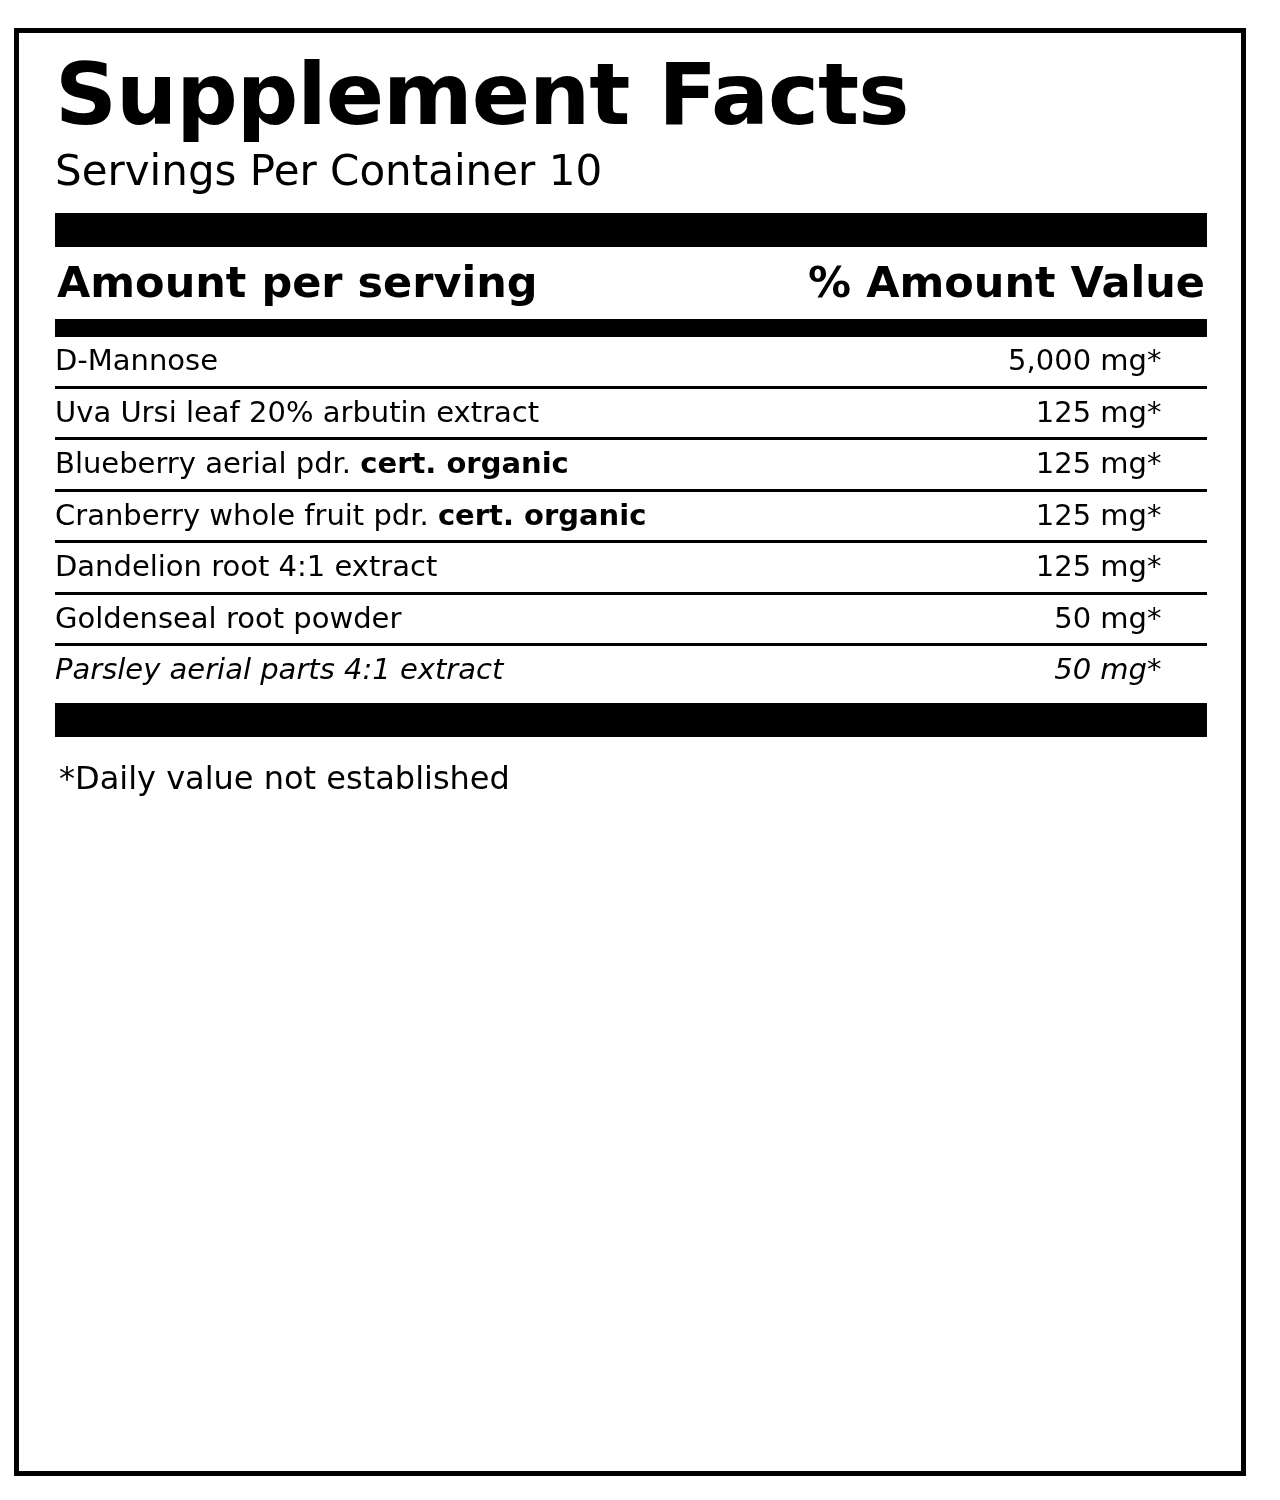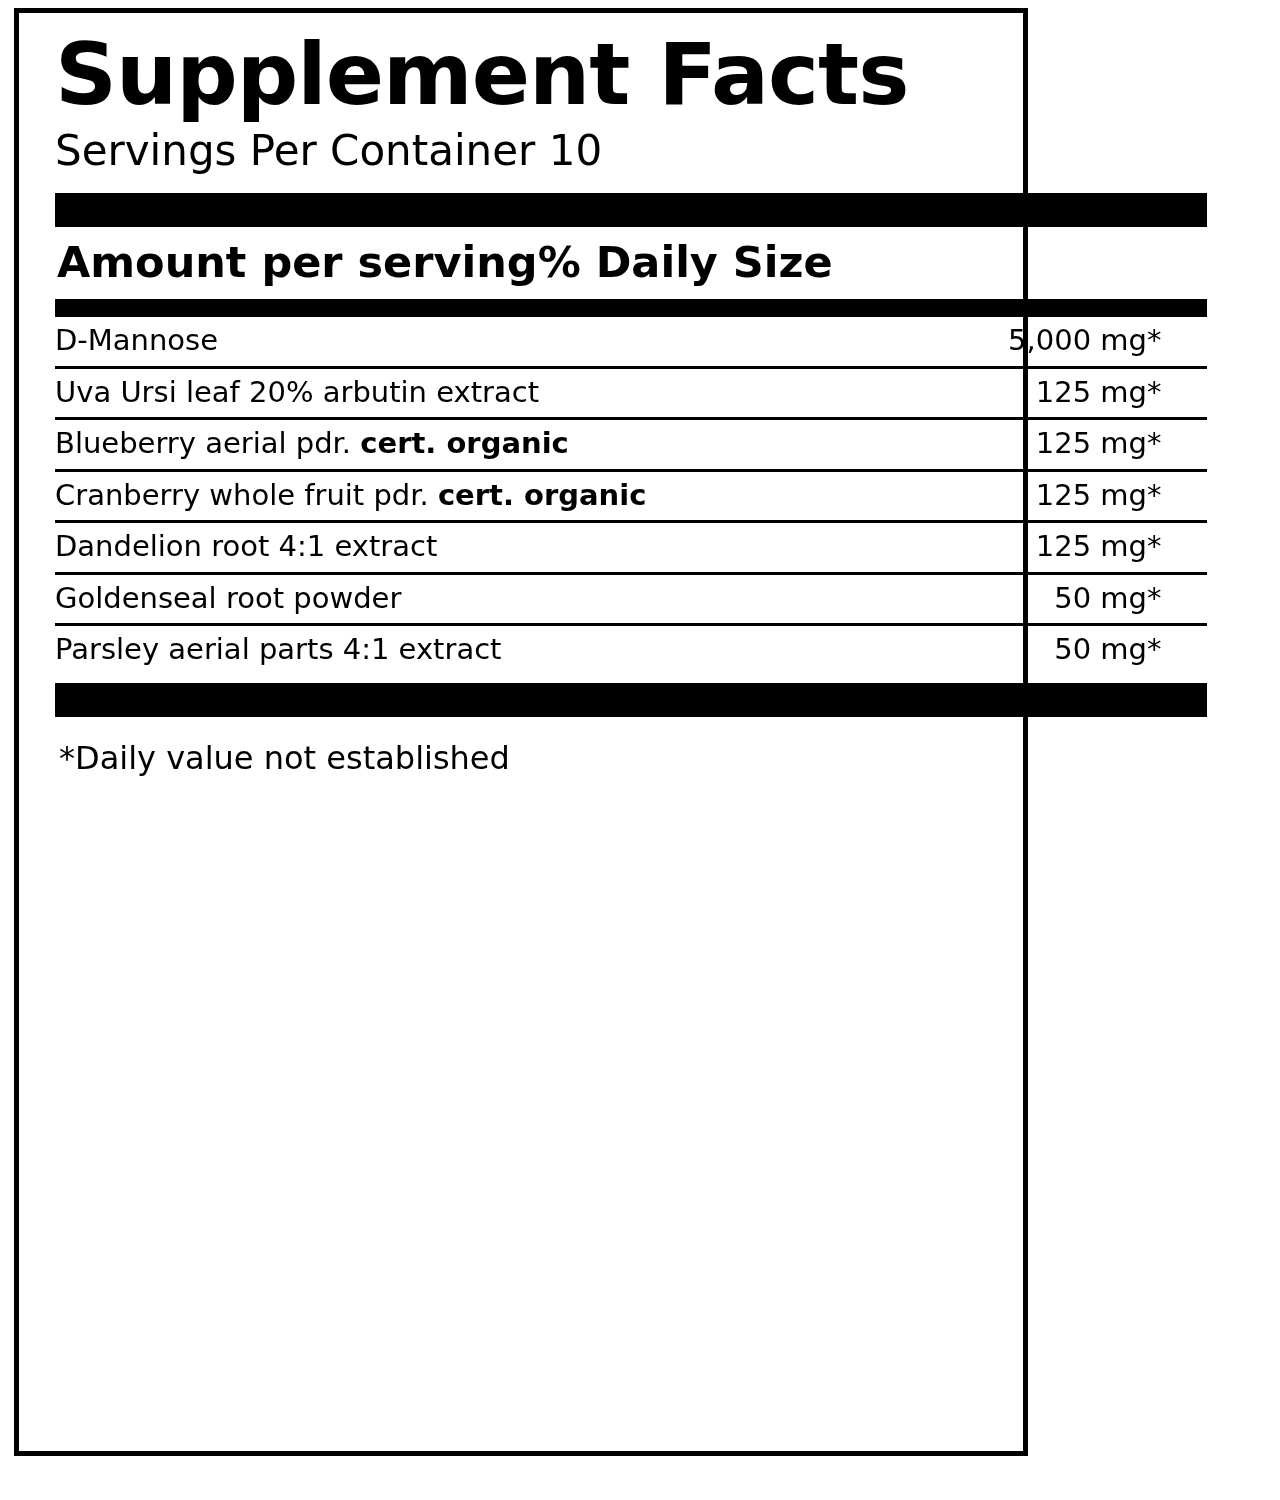--- a/index.html
+++ b/index.html
@@ -10,22 +10,22 @@
   body {
     width: 1280px;
     height: 1500px;
     font-family: "DejaVu Sans", sans-serif;
     color: #000000;
     overflow: hidden;
   }
   .panel {
     position: absolute;
     left: 14px;
-    top: 8px;
-    width: 1014px;
+    top: 28px;
+    width: 1232px;
     height: 1448px;
     border: 5px solid #000000;
     box-sizing: border-box;
     background: #ffffff;
   }
   .inner {
     position: absolute;
     left: 36px;
     top: 16px;
     width: 1152px;
@@ -53,21 +53,21 @@
     background: #000000;
     margin-top: 6px;
   }
   .bar-bottom {
     height: 34px;
     background: #000000;
     margin-top: 8px;
   }
   .hdr-row {
     display: flex;
-    justify-content: flex-start;
+    justify-content: space-between;
     align-items: baseline;
     font-size: 43px;
     font-weight: bold;
     padding: 10px 2px 6px 2px;
     white-space: nowrap;
   }
   table.ing {
     width: 100%;
     border-collapse: collapse;
     table-layout: fixed;
@@ -75,20 +75,21 @@
   table.ing td {
     border-bottom: 3px solid #000000;
     padding: 7px 0 9px 0;
     font-size: 29px;
     line-height: 1.12;
     vertical-align: baseline;
     white-space: nowrap;
   }
   table.ing tr:last-child td {
     border-bottom: none;
+    font-style: italic;
   }
   td.name {
     text-align: left;
     padding-left: 4px;
   }
   td.amt {
     text-align: right;
     width: 250px;
     padding-right: 10px;
   }
@@ -113,21 +114,21 @@
   <div class="inner">
 
     <div class="title">Supplement Facts</div>
 
     <div class="serving-line">Servings Per Container 10</div>
 
     <div class="bar-thick"></div>
 
     <div class="hdr-row">
       <span>Amount per serving</span>
-      <span>% Daily Size</span>
+      <span>% Amount Value</span>
     </div>
 
     <div class="bar-mid"></div>
 
     <table class="ing">
       <tbody>
         <tr>
           <td class="name"><span>D-Mannose</span><span class="organic"></span></td>
           <td class="amt">5,000 mg</td>
           <td class="dv">*</td>

